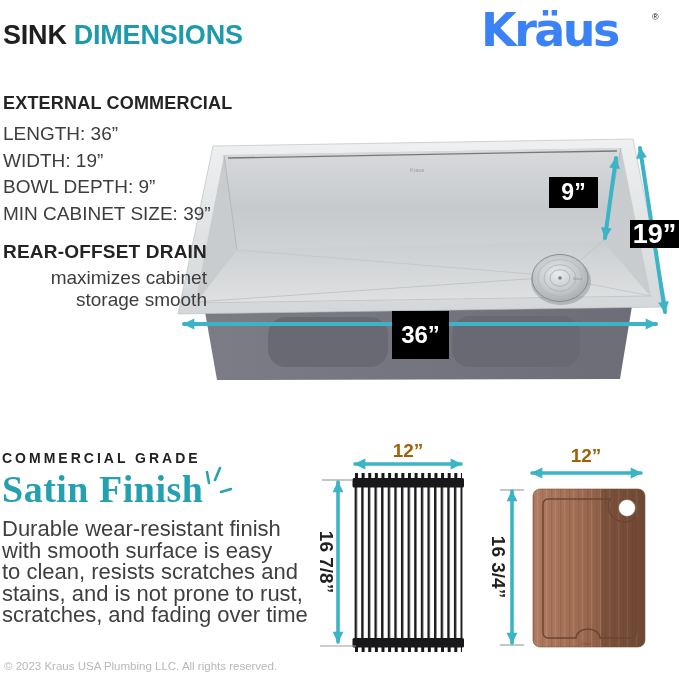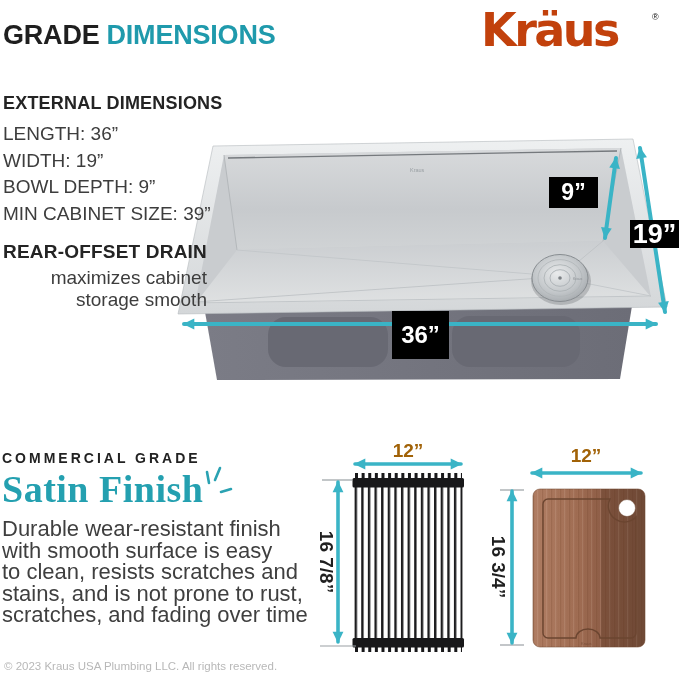--- a/index.html
+++ b/index.html
@@ -7,21 +7,21 @@
   .canvas {
     position:relative; width:679px; height:678px; background:#ffffff;
     font-family:"Liberation Sans","DejaVu Sans",sans-serif; overflow:hidden;
   }
   .abs { position:absolute; white-space:nowrap; }
   svg.gfx { position:absolute; inset:0; z-index:1; }
 
   
   .page-title { left:3px; top:20px; font-size:27px; font-weight:bold; letter-spacing:-0.2px; color:#1f1f1f; z-index:2; }
   .title-accent { color:#1f9aac; margin-left:7px; }
-  .brand { left:481px; top:3px; font-family:"DejaVu Sans",sans-serif; font-size:46px; font-weight:bold; letter-spacing:-2.5px; color:#c2410c; z-index:2; }
+  .brand { left:481px; top:3px; font-family:"DejaVu Sans",sans-serif; font-size:46px; font-weight:bold; letter-spacing:-2.5px; color:#3b82f6; z-index:2; }
   .brand-reg { left:652px; top:12px; font-size:9px; color:#141414; z-index:2; }
 
   
   .block-heading { font-size:18px; font-weight:bold; color:#242424; letter-spacing:0.2px; }
   .ext-block { left:3px; top:93px; z-index:2; }
   .spec-line { font-size:19px; color:#3d3d3d; line-height:26.5px; }
   .ext-block .block-heading { margin-bottom:7px; }
   .drain-block { left:3px; top:241px; z-index:2;text-align:right; }
   .drain-block .block-heading { font-size:19px; margin-bottom:4px; }
   .feature-line { font-size:19px; color:#3d3d3d; line-height:22px; }
@@ -178,27 +178,27 @@
     </g>
 
     <g stroke="#2aa2b2" stroke-width="2.6" stroke-linecap="round">
       <line x1="207" y1="472" x2="209" y2="483"></line>
       <line x1="220" y1="468" x2="215" y2="480"></line>
       <line x1="231" y1="489" x2="221" y2="492"></line>
     </g>
   </svg>
 
   <div class="abs page-title">
-    <span>GRADE</span><span class="title-accent">DIMENSIONS</span>
+    <span>SINK</span><span class="title-accent">DIMENSIONS</span>
   </div>
   <div class="abs brand">Kräus</div>
   <div class="abs brand-reg">®</div>
 
   <div class="abs ext-block">
-    <div class="block-heading">EXTERNAL DIMENSIONS</div>
+    <div class="block-heading">EXTERNAL COMMERCIAL</div>
     <div class="spec-line">LENGTH: 36”</div>
     <div class="spec-line">WIDTH: 19”</div>
     <div class="spec-line">BOWL DEPTH: 9”</div>
     <div class="spec-line">MIN CABINET SIZE: 39”</div>
   </div>
 
   <div class="abs drain-block">
     <div class="block-heading">REAR-OFFSET DRAIN</div>
     <div class="feature-line">maximizes cabinet</div>
     <div class="feature-line">storage smooth</div>

